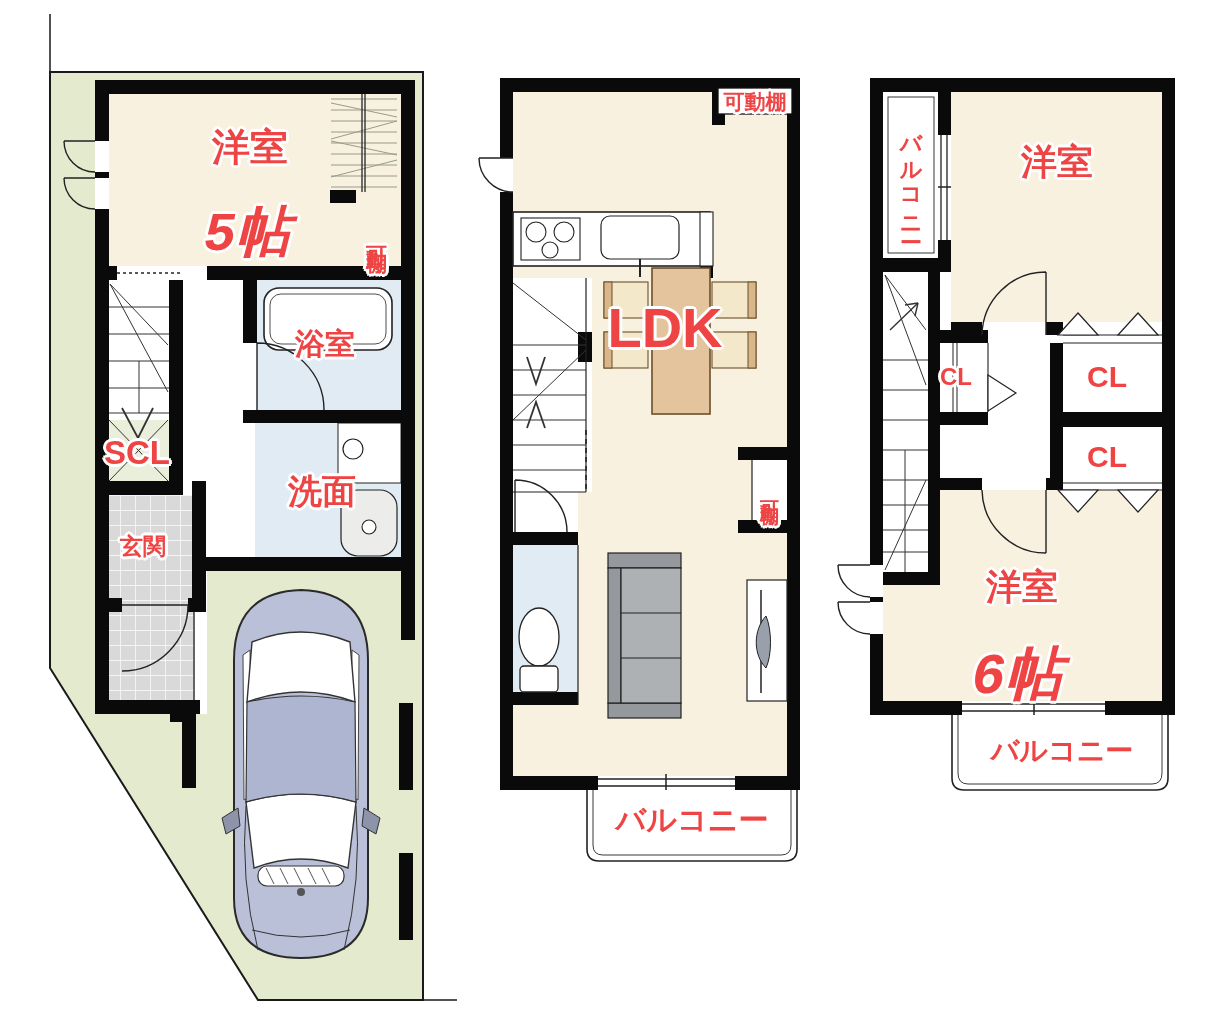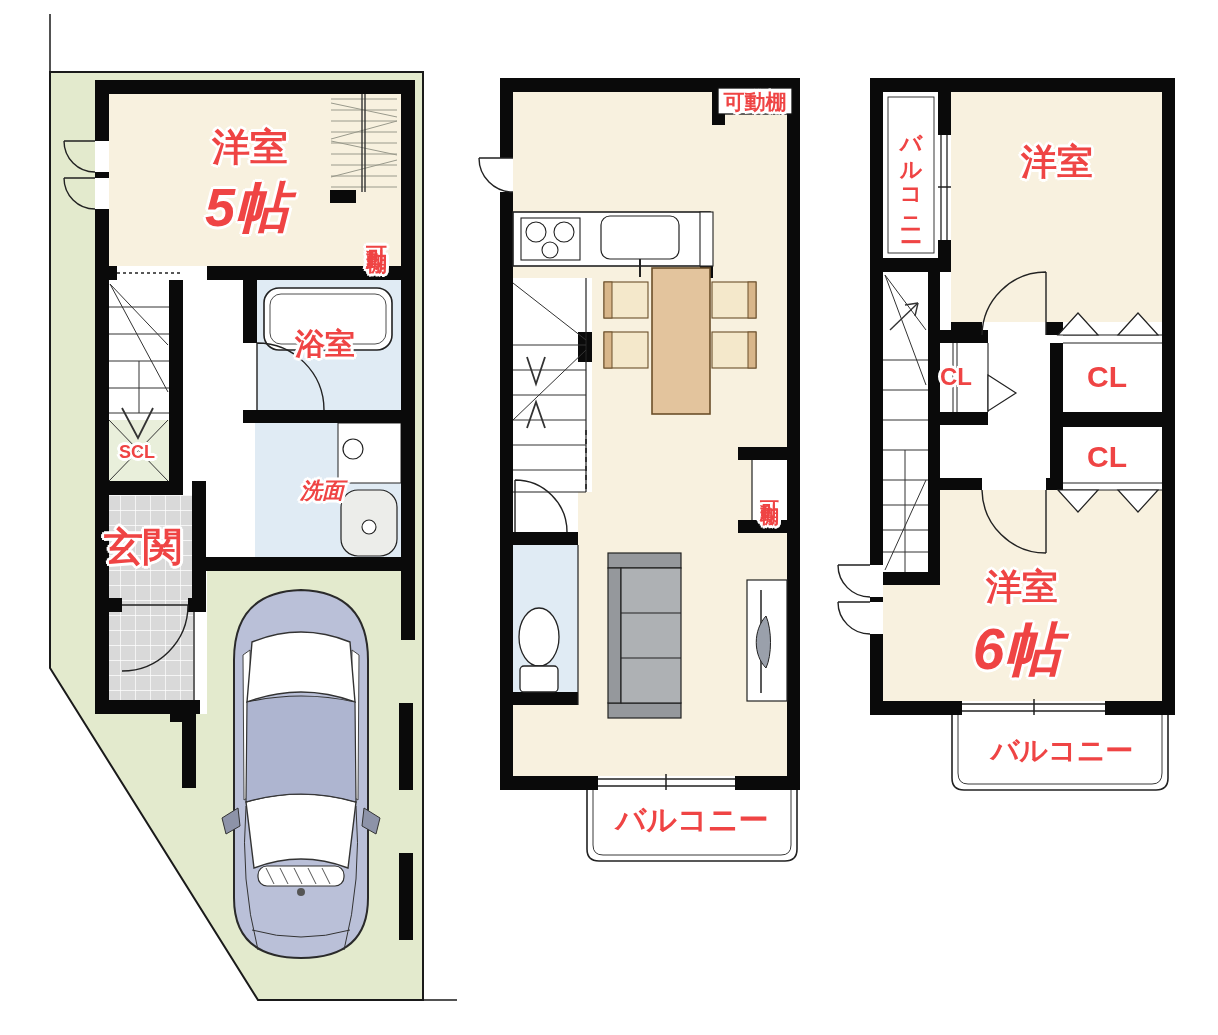--- a/index.html
+++ b/index.html
@@ -4,21 +4,21 @@
 <style>
   html,body{margin:0;padding:0;background:#fff;}
   #stage{position:relative;width:1218px;height:1035px;background:#ffffff;overflow:hidden;
          font-family:"Liberation Sans","DejaVu Sans",sans-serif;}
   #plan-svg{position:absolute;left:0;top:0;}
   .lbl{position:absolute;transform:translate(-50%,-50%);font-weight:bold;color:#ef4444;
        white-space:nowrap;line-height:1;z-index:5;
        text-shadow:-3px 0 0 #fff,3px 0 0 #fff,0 -3px 0 #fff,0 3px 0 #fff,
                    -2px -2px 0 #fff,2px -2px 0 #fff,-2px 2px 0 #fff,2px 2px 0 #fff;}
   .vert{writing-mode:vertical-rl;text-orientation:upright;letter-spacing:3px;}
-  .size-num{font-family:Liberation Sans, sans-serif;font-style:italic;}
+  .size-num{font-family:Liberation Mono, monospace;font-style:italic;margin-top:29px;}
 </style>
 </head>
 <body>
 
 <div id="stage">
 
 <svg id="plan-svg" width="1218" height="1035" viewBox="0 0 1218 1035">
   <defs>
     <pattern id="tileP" width="15" height="15" patternUnits="userSpaceOnUse">
       <rect width="15" height="15" fill="#d9d9d9"></rect>
@@ -263,25 +263,26 @@
       <path d="M952 715 V778 Q952 790 964 790 H1156 Q1168 790 1168 778 V715" fill="#ffffff" stroke="#222" stroke-width="1.6"></path>
       <path d="M958 715 V773 Q958 784 968 784 H1152 Q1162 784 1162 773 V715" fill="none" stroke="#222" stroke-width="0.9"></path>
     </g>
   </g>
 </svg>
 
 <div class="lbl" style="left:250px;top:147px;font-size:38px;">洋室</div>
 <div class="lbl size-num" style="left:247px;top:207px;font-size:54px;">5帖</div>
 <div class="lbl vert" style="left:377px;top:234px;font-size:21px;">可動棚</div>
 <div class="lbl" style="left:325px;top:344px;font-size:30px;">浴室</div>
-<div class="lbl" style="left:322px;top:491px;font-size:22px;font-style:italic;">洗面</div>
-<div class="lbl" style="left:137px;top:452px;font-size:18px;">SCL</div>
-<div class="lbl" style="left:143px;top:546px;font-size:39px;">玄関</div>
+<div class="lbl" style="left:322px;top:491px;font-size:34px;">洗面</div>
+<div class="lbl" style="left:137px;top:452px;font-size:33px;">SCL</div>
+<div class="lbl" style="left:143px;top:546px;font-size:23px;">玄関</div>
 
 <div class="lbl" style="left:755px;top:101px;font-size:21px;">可動棚</div>
+<div class="lbl" style="left:665px;top:328px;font-size:56px;">LDK</div>
 <div class="lbl vert" style="left:770px;top:490px;font-size:19px;">可動棚</div>
 <div class="lbl" style="left:692px;top:820px;font-size:30px;">バルコニー</div>
 
 <div class="lbl vert" style="left:911px;top:176px;font-size:22px;">バルコニー</div>
 <div class="lbl" style="left:1057px;top:162px;font-size:36px;">洋室</div>
 <div class="lbl" style="left:956px;top:377px;font-size:24px;">CL</div>
 <div class="lbl" style="left:1107px;top:377px;font-size:30px;">CL</div>
 <div class="lbl" style="left:1107px;top:457px;font-size:30px;">CL</div>
 <div class="lbl" style="left:1022px;top:587px;font-size:36px;">洋室</div>
 <div class="lbl size-num" style="left:1017px;top:649px;font-size:57px;">6帖</div>

